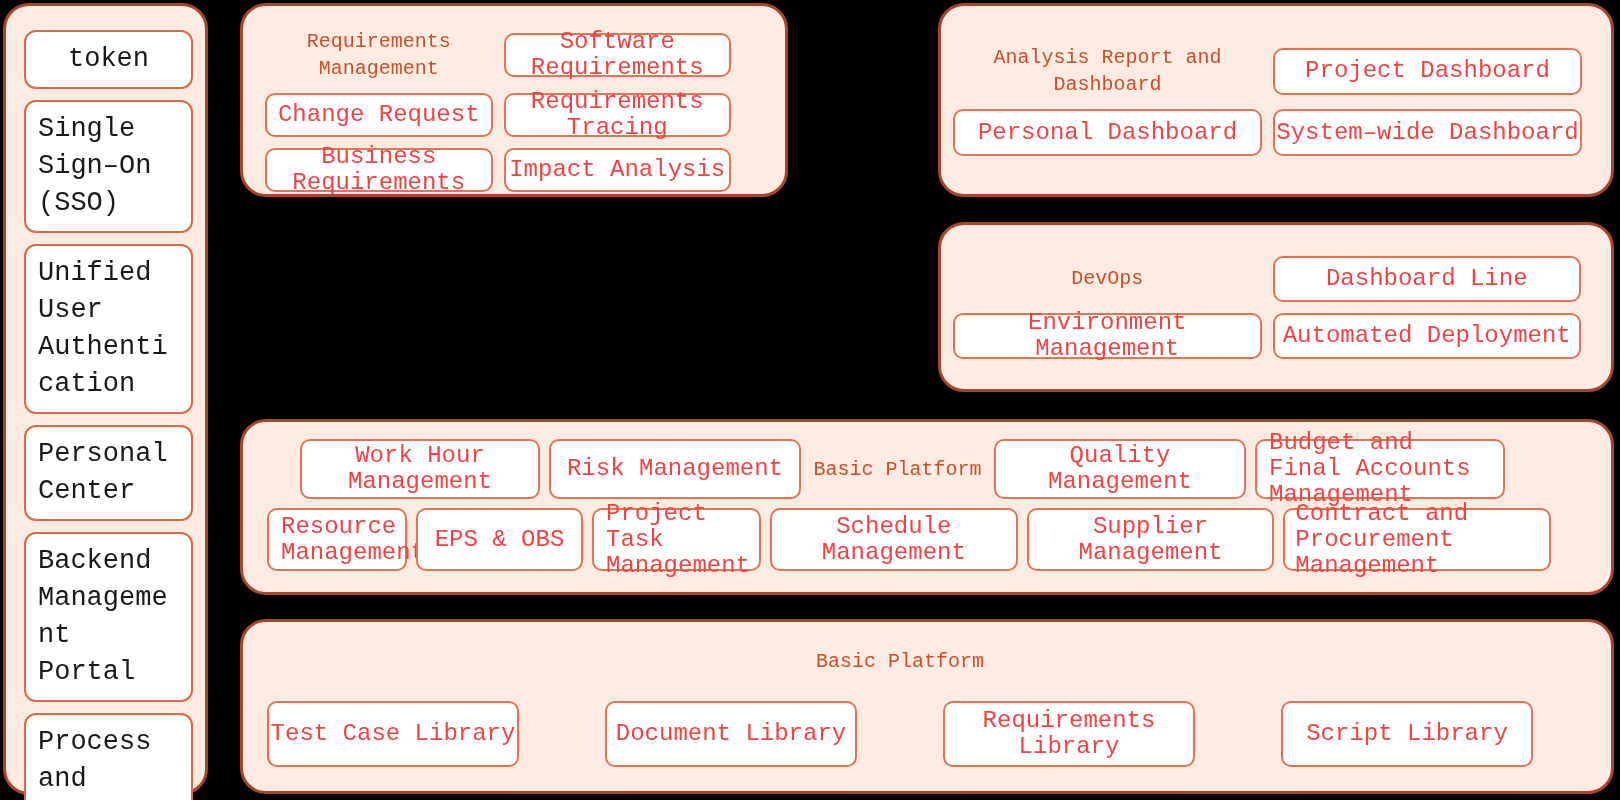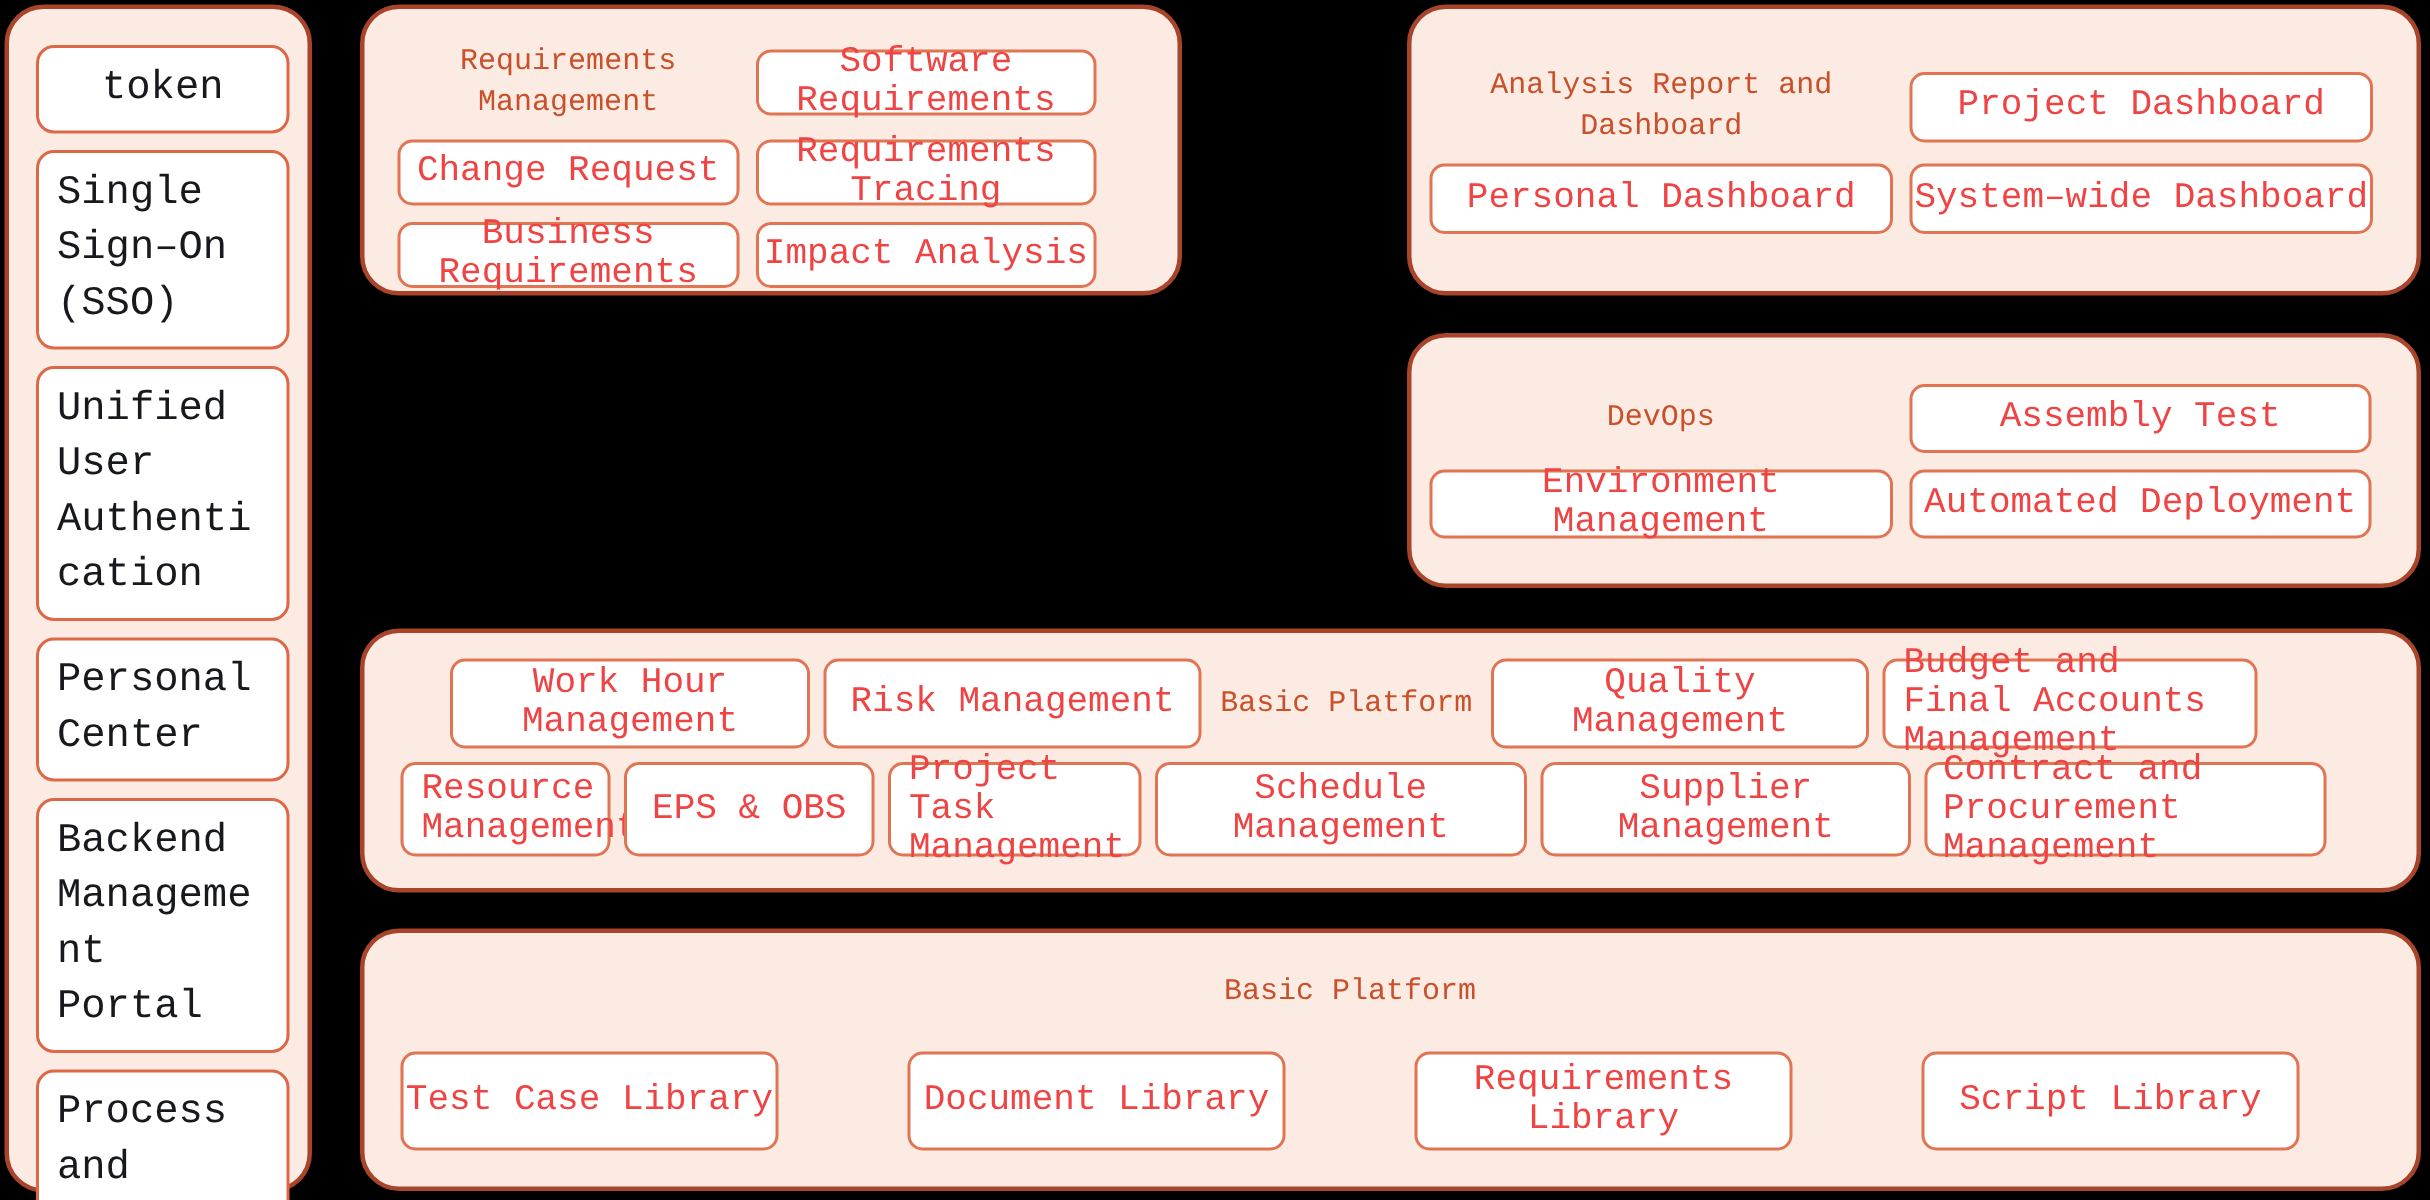--- a/index.html
+++ b/index.html
@@ -99,21 +99,21 @@
       <div class="box h47">Project Dashboard</div>
       <div class="box h47">Personal Dashboard</div>
       <div class="box h47">System–wide Dashboard</div>
     </div>
   </section>
 
 
   <section class="panel p-devops">
     <div class="grid2">
       <div class="ptitle">DevOps</div>
-      <div class="box h46">Assembly Test</div>
+      <div class="box h46">Dashboard Line</div>
       <div class="box h46">Environment Management</div>
       <div class="box h46">Automated Deployment</div>
     </div>
   </section>
 
   <section class="panel p-basic">
     <div class="row row1">
       <div class="box h60 w240">Work Hour Management</div>
       <div class="box h60 w252">Risk Management</div>
       <div class="ptitle w175">Basic Platform</div>

